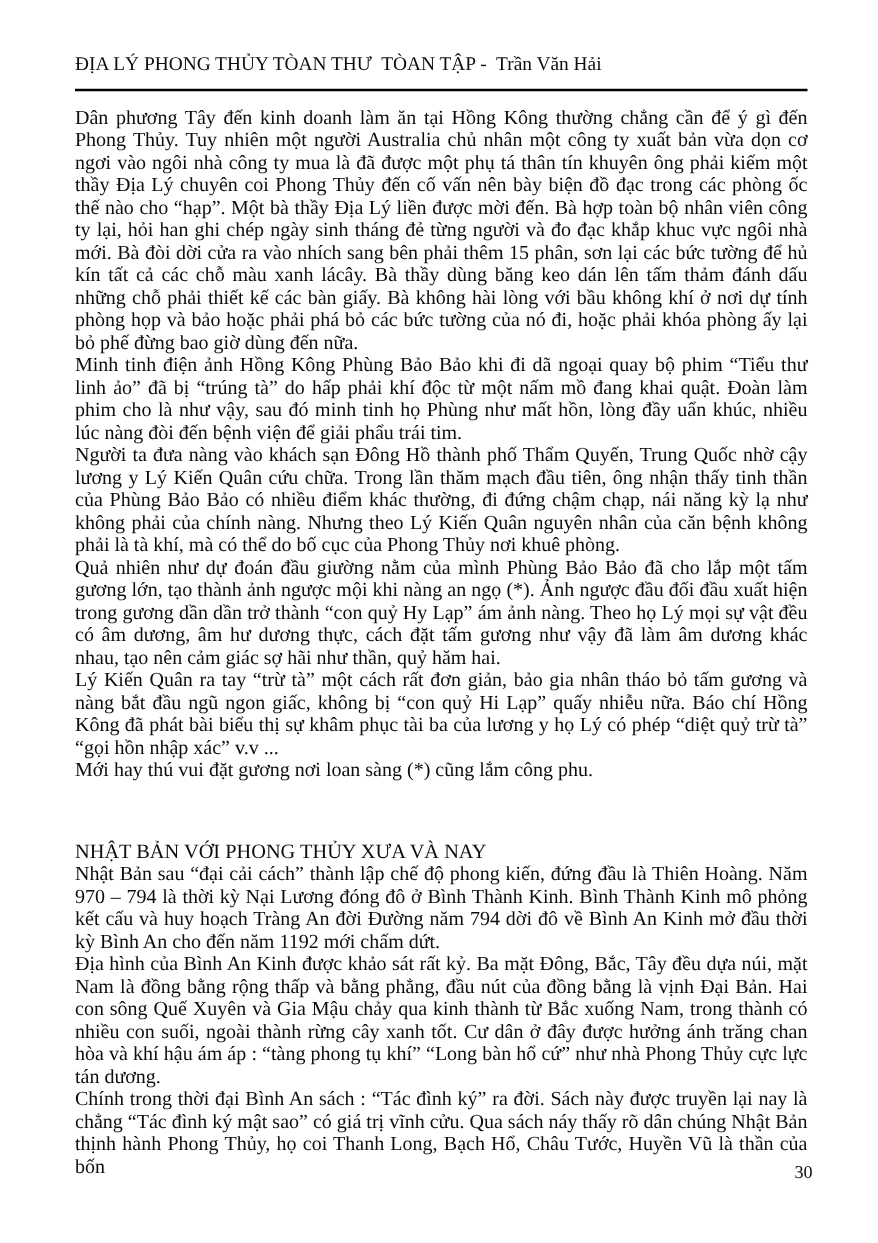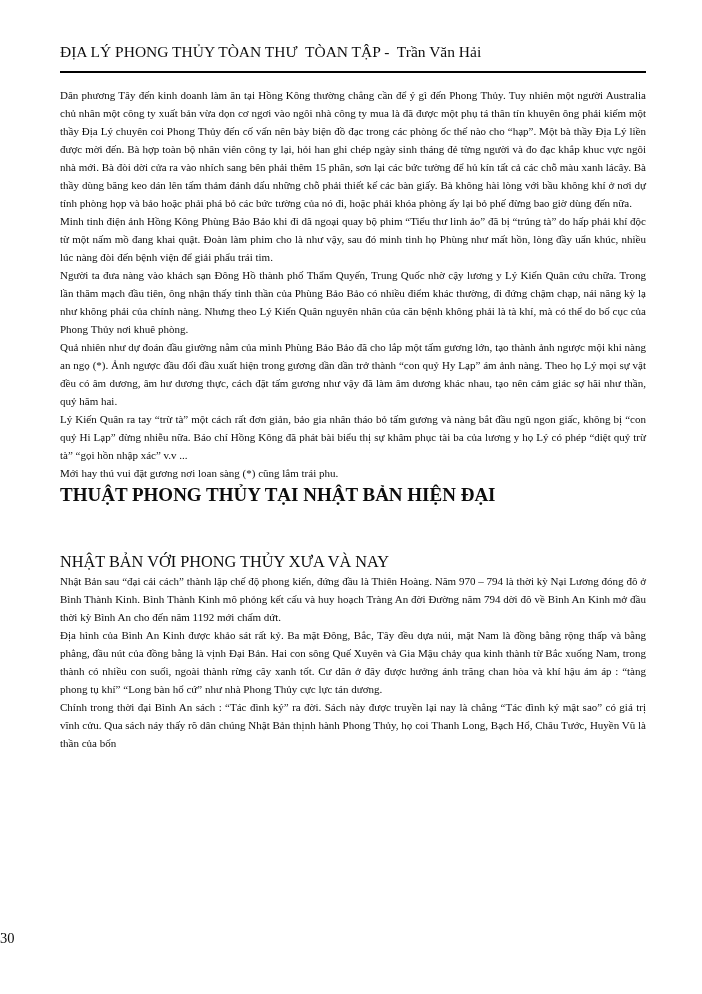--- a/index.html
+++ b/index.html
@@ -30,21 +30,21 @@
     color: #0d0d0d;
     margin: 0;
   }
   .header-rule {
     border: none;
     border-top: 2px solid #000000;
     margin: 9px 0 13px 0;
   }
   .body-text p {
     margin: 0;
-    font-size: 11px;
+    font-size: 16px;
     line-height: 18px;
     text-align: justify;
     color: #0d0d0d;
   }
   .body-text p.h1 {
     font-weight: bold;
     font-size: 19px;
     line-height: 25px;
     text-align: left;
   }
@@ -52,40 +52,39 @@
     font-size: 16.3px;
     line-height: 21px;
     text-align: left;
     margin-top: 44px;
   }
   .footer-pagenum {
     position: absolute;
     left: 0;
     right: 0;
     top: 930px;
-    text-align: left;
+    text-align: right;
     font-size: 14.5px;
     color: #0d0d0d;
   }
 </style>
 </head>
 <body>
 
 <div class="page">
   <div class="content">
     <div class="header-title">ĐỊA LÝ PHONG THỦY TÒAN THƯ  TÒAN TẬP -  Trần Văn Hải</div>
     <hr class="header-rule">
     <div class="body-text">
       <p>Dân phương Tây đến kinh doanh làm ăn tại Hồng Kông thường chẳng cần để ý gì đến Phong Thủy. Tuy nhiên một người Australia chủ nhân một công ty xuất bản vừa dọn cơ ngơi vào ngôi nhà công ty mua là đã được một phụ tá thân tín khuyên ông phải kiếm một thầy Địa Lý chuyên coi Phong Thủy đến cố vấn nên bày biện đồ đạc trong các phòng ốc thế nào cho “hạp”. Một bà thầy Địa Lý liền được mời đến. Bà hợp toàn bộ nhân viên công ty lại, hỏi han ghi chép ngày sinh tháng đẻ từng người và đo đạc khắp khuc vực ngôi nhà mới. Bà đòi dời cửa ra vào nhích sang bên phải thêm 15 phân, sơn lại các bức tường để hủ kín tất cả các chỗ màu xanh lácây. Bà thầy dùng băng keo dán lên tấm thảm đánh dấu những chỗ phải thiết kế các bàn giấy. Bà không hài lòng với bầu không khí ở nơi dự tính phòng họp và bảo hoặc phải phá bỏ các bức tường của nó đi, hoặc phải khóa phòng ấy lại bỏ phế đừng bao giờ dùng đến nữa.</p>
       <p>Minh tinh điện ảnh Hồng Kông Phùng Bảo Bảo khi đi dã ngoại quay bộ phim “Tiểu thư linh ảo” đã bị “trúng tà” do hấp phải khí độc từ một nấm mồ đang khai quật. Đoàn làm phim cho là như vậy, sau đó minh tinh họ Phùng như mất hồn, lòng đầy uẩn khúc, nhiều lúc nàng đòi đến bệnh viện để giải phẩu trái tim.</p>
       <p>Người ta đưa nàng vào khách sạn Đông Hồ thành phố Thẩm Quyến, Trung Quốc nhờ cậy lương y Lý Kiến Quân cứu chữa. Trong lần thăm mạch đầu tiên, ông nhận thấy tinh thần của Phùng Bảo Bảo có nhiều điểm khác thường, đi đứng chậm chạp, nái năng kỳ lạ như không phải của chính nàng. Nhưng theo Lý Kiến Quân nguyên nhân của căn bệnh không phải là tà khí, mà có thể do bố cục của Phong Thủy nơi khuê phòng.</p>
       <p>Quả nhiên như dự đoán đầu giường nằm của mình Phùng Bảo Bảo đã cho lắp một tấm gương lớn, tạo thành ảnh ngược mội khi nàng an ngọ (*). Ảnh ngược đầu đối đầu xuất hiện trong gương dần dần trở thành “con quỷ Hy Lạp” ám ảnh nàng. Theo họ Lý mọi sự vật đều có âm dương, âm hư dương thực, cách đặt tấm gương như vậy đã làm âm dương khác nhau, tạo nên cảm giác sợ hãi như thần, quỷ hăm hai.</p>
-      <p>Lý Kiến Quân ra tay “trừ tà” một cách rất đơn giản, bảo gia nhân tháo bỏ tấm gương và nàng bắt đầu ngũ ngon giấc, không bị “con quỷ Hi Lạp” đừng nhiễu nữa. Báo chí Hồng Kông đã phát bài biểu thị sự khâm phục tài ba của lương y họ Lý có phép “diệt quỷ trừ tà” “gọi hồn nhập xác” v.v ...</p>
-      <p>Mới hay thú vui đặt gương nơi loan sàng (*) cũng lắm trái phu.</p>
-      <p class="h1">THUẬT PHONG THỦY TẠI NHẬT BẢN HIỆN ĐẠI</p>
+      <p>Lý Kiến Quân ra tay “trừ tà” một cách rất đơn giản, bảo gia nhân tháo bỏ tấm gương và nàng bắt đầu ngũ ngon giấc, không bị “con quỷ Hi Lạp” quấy nhiễu nữa. Báo chí Hồng Kông đã phát bài biểu thị sự khâm phục tài ba của lương y họ Lý có phép “diệt quỷ trừ tà” “gọi hồn nhập xác” v.v ...</p>
+      <p>Mới hay thú vui đặt gương nơi loan sàng (*) cũng lắm công phu.</p>
       <p class="h2">NHẬT BẢN VỚI PHONG THỦY XƯA VÀ NAY</p>
       <p>Nhật Bản sau “đại cải cách” thành lập chế độ phong kiến, đứng đầu là Thiên Hoàng. Năm 970 – 794 là thời kỳ Nại Lương đóng đô ở Bình Thành Kinh. Bình Thành Kinh mô phỏng kết cấu và huy hoạch Tràng An đời Đường năm 794 dời đô về Bình An Kinh mở đầu thời kỳ Bình An cho đến năm 1192 mới chấm dứt.</p>
       <p>Địa hình của Bình An Kinh được khảo sát rất kỷ. Ba mặt Đông, Bắc, Tây đều dựa núi, mặt Nam là đồng bằng rộng thấp và bằng phẳng, đầu nút của đồng bằng là vịnh Đại Bản. Hai con sông Quế Xuyên và Gia Mậu chảy qua kinh thành từ Bắc xuống Nam, trong thành có nhiều con suối, ngoài thành rừng cây xanh tốt. Cư dân ở đây được hưởng ánh trăng chan hòa và khí hậu ám áp : “tàng phong tụ khí” “Long bàn hổ cứ” như nhà Phong Thủy cực lực tán dương.</p>
       <p>Chính trong thời đại Bình An sách : “Tác đình ký” ra đời. Sách này được truyền lại nay là chẳng “Tác đình ký mật sao” có giá trị vĩnh cửu. Qua sách náy thấy rõ dân chúng Nhật Bản thịnh hành Phong Thủy, họ coi Thanh Long, Bạch Hổ, Châu Tước, Huyền Vũ là thần của bốn</p>
     </div>
   </div>
   <div class="footer-pagenum">30</div>
 </div>
 
 </body></html>

